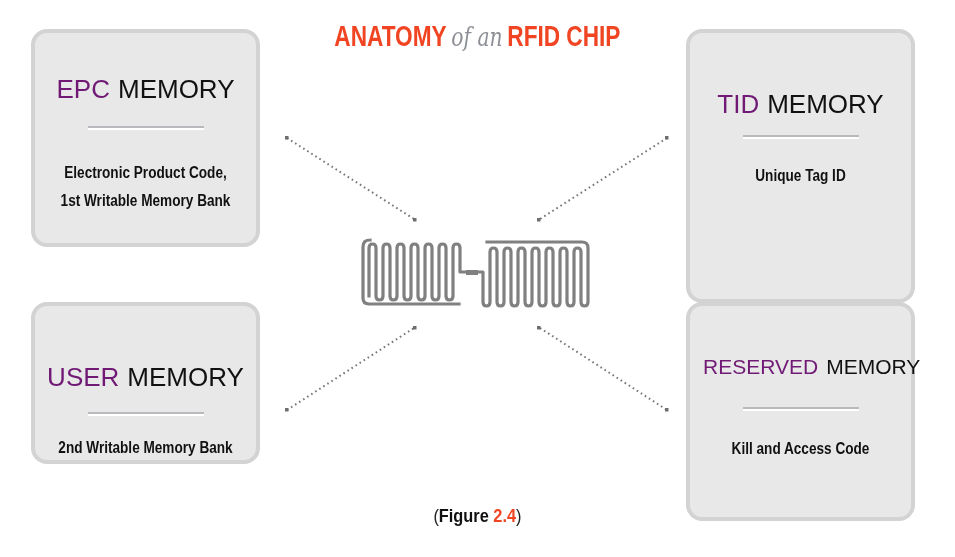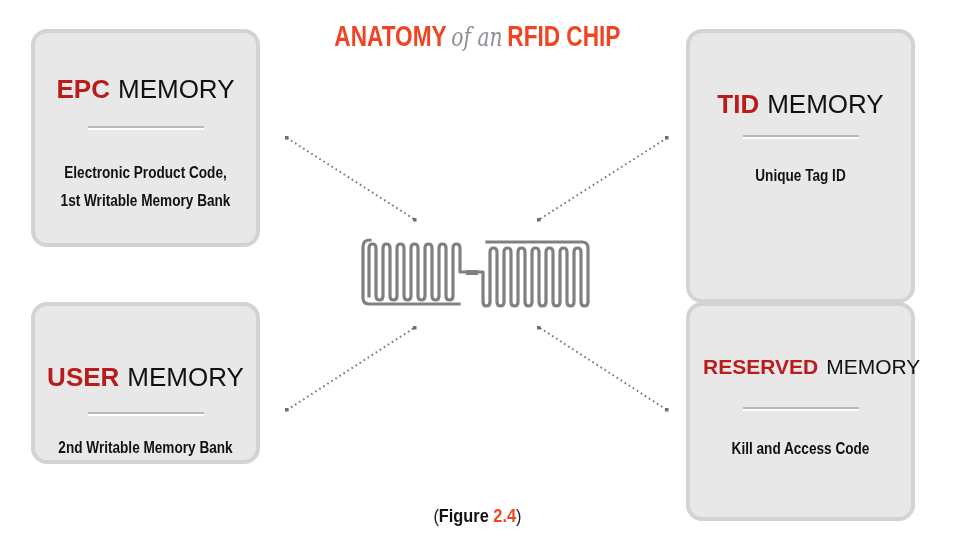--- a/index.html
+++ b/index.html
@@ -50,22 +50,22 @@
       position: absolute;
       left: 0;
       right: 0;
       text-align: center;
       font-family: "Liberation Sans", sans-serif;
       font-size: 26px;
       color: #111111;
       white-space: nowrap;
     }
     .card-heading .accent {
-      color: #b91c1c;
-      font-weight: bold;
+      color: #701a75;
+      font-weight: normal;
       margin-right: 8px;
     }
     .card-heading.small {
       font-size: 21px;
       padding-left: 13px;
     }
     .divider {
       position: absolute;
       left: 50%;
       width: 116px;

